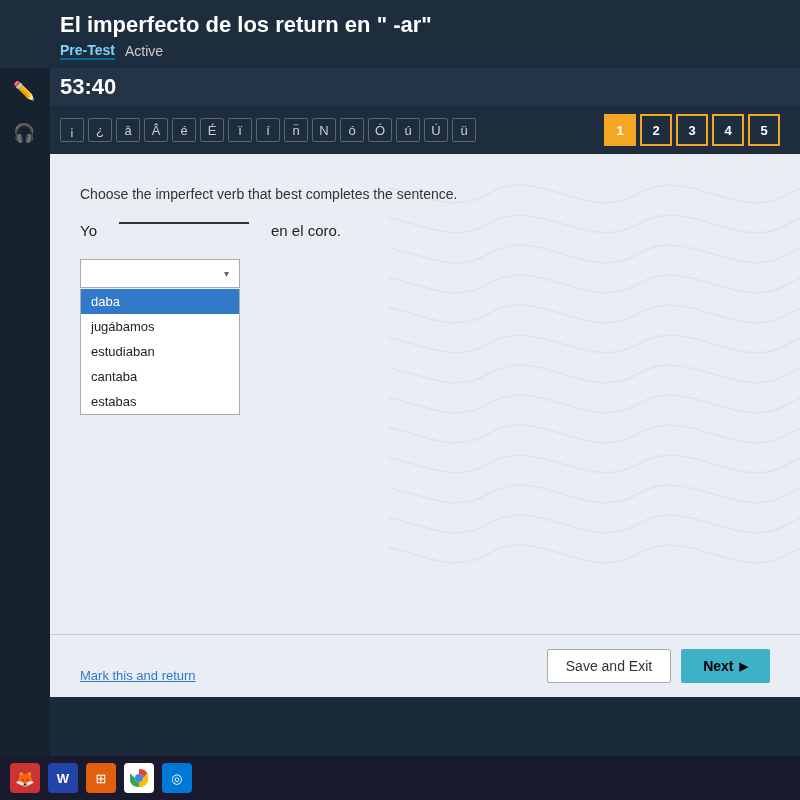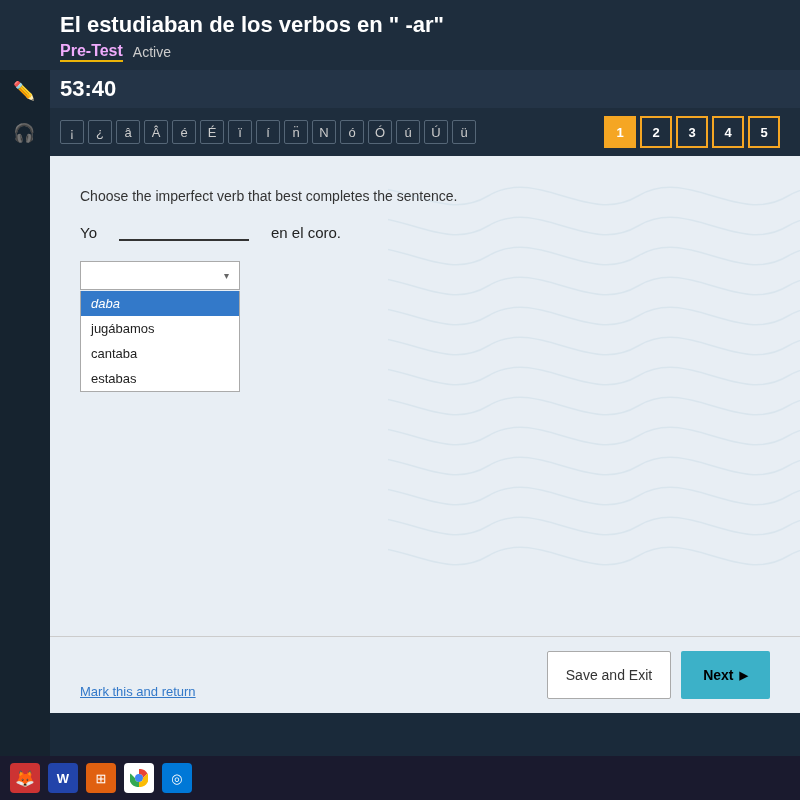--- a/index.html
+++ b/index.html
@@ -22,24 +22,24 @@
       font-size: 22px;
       font-weight: bold;
       margin-bottom: 4px;
     }
     .header-subtitle {
       display: flex;
       align-items: center;
       gap: 10px;
     }
     .pre-test-label {
-      color: #f0abfc;
-      font-size: 16px;
-      font-weight: bold;
-      border-bottom: 2px solid #eab308;
+      color: #7dd3fc;
+      font-size: 14px;
+      font-weight: bold;
+      border-bottom: 2px solid #0369a1;
     }
     .active-label {
       color: #cccccc;
       font-size: 14px;
     }
 
     
     .sidebar-left {
       position: absolute;
       left: 0;
@@ -135,21 +135,21 @@
     .instruction-text {
       color: #333333;
       font-size: 14px;
       margin-bottom: 20px;
     }
     .sentence-area {
       color: #222222;
       font-size: 15px;
       margin-bottom: 20px;
       display: flex;
-      align-items: flex-end;
+      align-items: flex-start;
       gap: 18px;
     }
     .blank-line {
       display: inline-block;
       width: 130px;
       border-bottom: 2px solid #333333;
       margin: 0 4px;
     }
 
     
@@ -184,21 +184,20 @@
     }
     .dropdown-item {
       padding: 5px 10px;
       font-size: 13px;
       cursor: pointer;
       color: #222;
     }
     .dropdown-item.selected {
       background: #3379c9;
       color: white;
-      font-style: italic;
     }
 
     
     .wave-bg {
       position: absolute;
       right: 0;
       top: 0;
       width: 55%;
       height: 100%;
       opacity: 0.3;
@@ -225,21 +224,21 @@
       border: none;
     }
     .bottom-buttons {
       display: flex;
       gap: 10px;
     }
     .save-exit-btn {
       background: #ffffff;
       border: 1px solid #aaaaaa;
       color: #333333;
-      padding: 15px 18px;
+      padding: 8px 18px;
       font-size: 14px;
       cursor: pointer;
       border-radius: 2px;
     }
     .next-btn {
       background: #3cb1c8;
       border: none;
       color: #000000;
       padding: 8px 22px;
       font-size: 14px;
@@ -286,21 +285,21 @@
   </style>
 </head>
 <body>
 
 <div class="sidebar-left">
   <span class="sidebar-icon">✏️</span>
   <span class="sidebar-icon">🎧</span>
 </div>
 
 <div class="header">
-  <div class="header-title">El estudiaban de los verbos en " -ar"</div>
+  <div class="header-title">El imperfecto de los return en " -ar"</div>
   <div class="header-subtitle">
     <span class="pre-test-label">Pre-Test</span>
     <span class="active-label">Active</span>
   </div>
 </div>
 
 <div class="timer-bar">
   <div class="timer-value">53:40</div>
 </div>
 
@@ -369,20 +368,21 @@
 
   <div class="dropdown-container">
     <div class="dropdown-header">
       <span>&nbsp;</span>
       <span class="dropdown-arrow">▾</span>
     </div>
     <div class="dropdown-list">
 
     <div class="dropdown-item selected">daba</div>
         <div class="dropdown-item">jugábamos</div>
+        <div class="dropdown-item">estudiaban</div>
         <div class="dropdown-item">cantaba</div>
         <div class="dropdown-item">estabas</div>
       </div>
   </div>
 </div>
 
 <div class="bottom-bar">
   <button class="mark-return-link">Mark this and return</button>
   <div class="bottom-buttons">
     <button class="save-exit-btn">Save and Exit</button>

